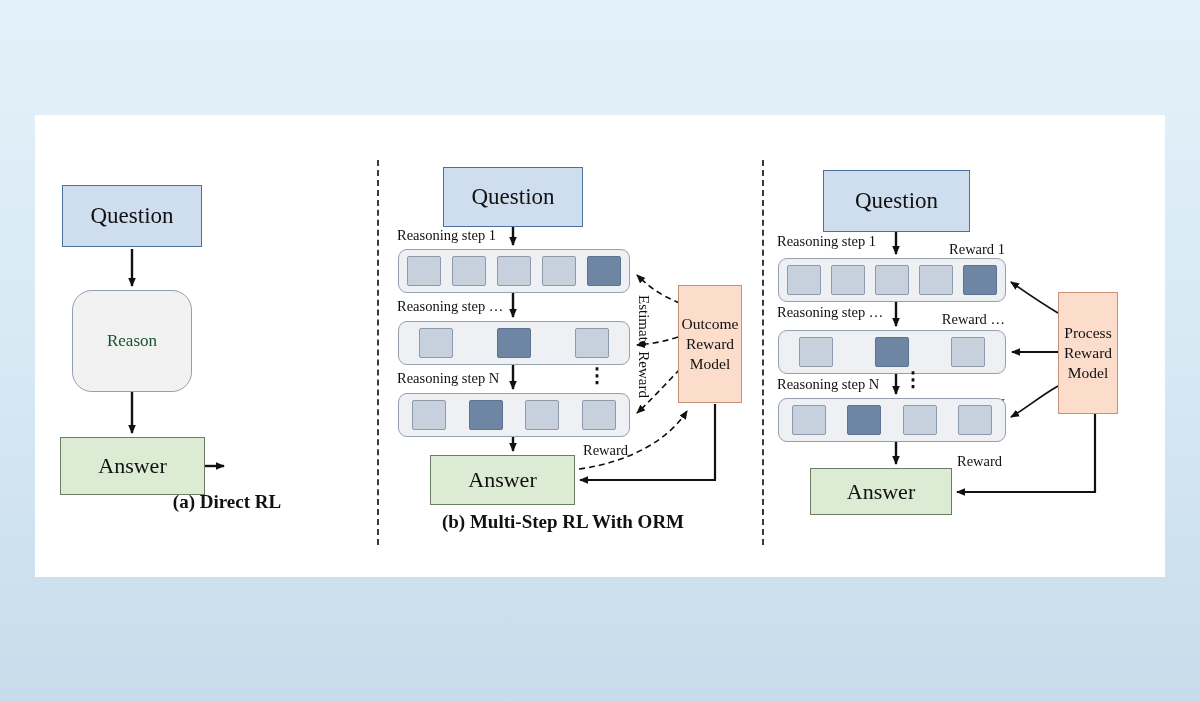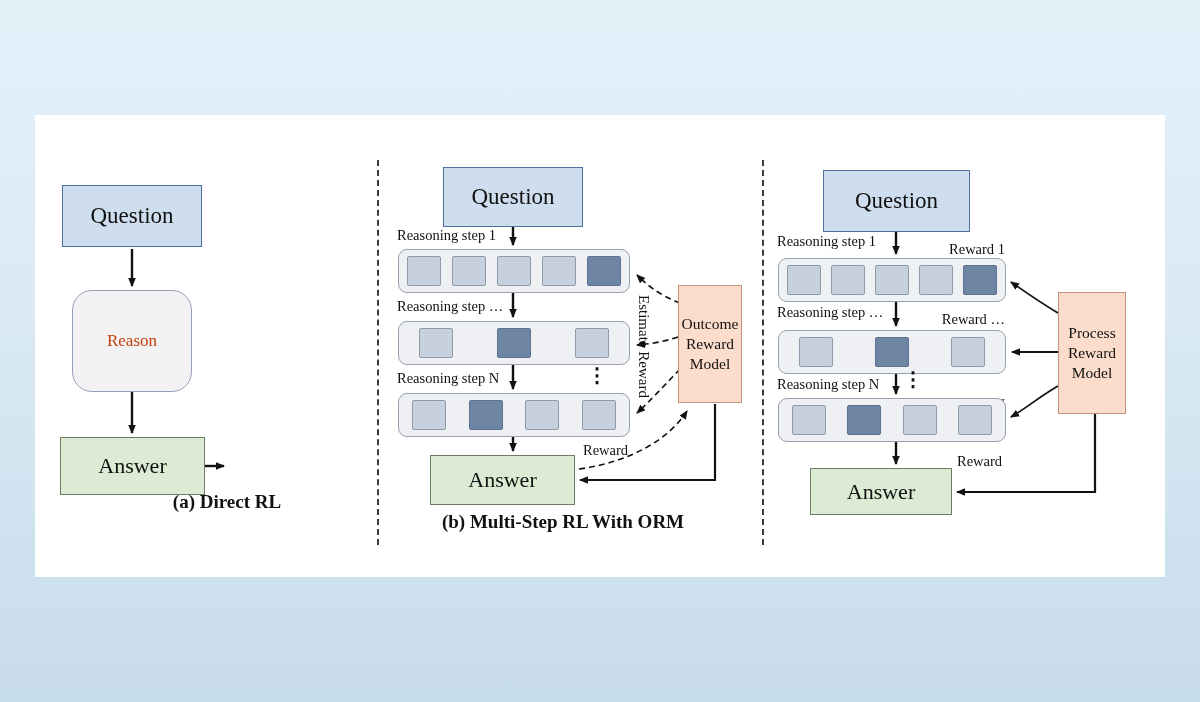--- a/index.html
+++ b/index.html
@@ -18,21 +18,21 @@
     text-align:center;box-sizing:border-box;
   }
   .question{
     background:var(--question_fill,#cfdeee);
     border:1.5px solid var(--question_border,#4f6f9f);
     font-size:23px;
   }
   .reason{
     background:var(--reason_fill,#f2f2f3);
     border:1.3px solid #93a0b4;border-radius:20px;
-    font-size:17px;color:#c2410c;
+    font-size:17px;color:#14532d;
   }
   .answer{
     background:var(--answer_fill,#dcebd4);
     border:1.5px solid var(--answer_border,#6b7d63);
     font-size:22px;
   }
   .rmodel{
     background:var(--reward_fill,#fcdccb);
     border:1.3px solid var(--reward_border,#c79179);
     font-size:20px;line-height:1.15;padding:0 18px;
@@ -169,18 +169,18 @@
   <div class="rlbl" style="left:898px;top:271px;margin-top:10px;">Reward N</div>
   <div class="row p4" style="left:743px;top:283px;width:228px;height:44px;">
       <div class="sq"></div>
       <div class="sq dark"></div>
       <div class="sq"></div>
       <div class="sq"></div>
     </div>
 
   <div class="box answer" style="left:775px;top:353px;width:142px;height:47px;">Answer</div>
 
-  <div class="box rmsmall" style="left:1023px;top:177px;width:68px;height:122px;">Process Reward Model</div>
+  <div class="box rmsmall" style="left:1023px;top:177px;width:60px;height:122px;">Process Reward Model</div>
 
   <div class="lbl" style="left:922px;top:338px;">Reward</div>
 
 
 </div>
 
 </body></html>

